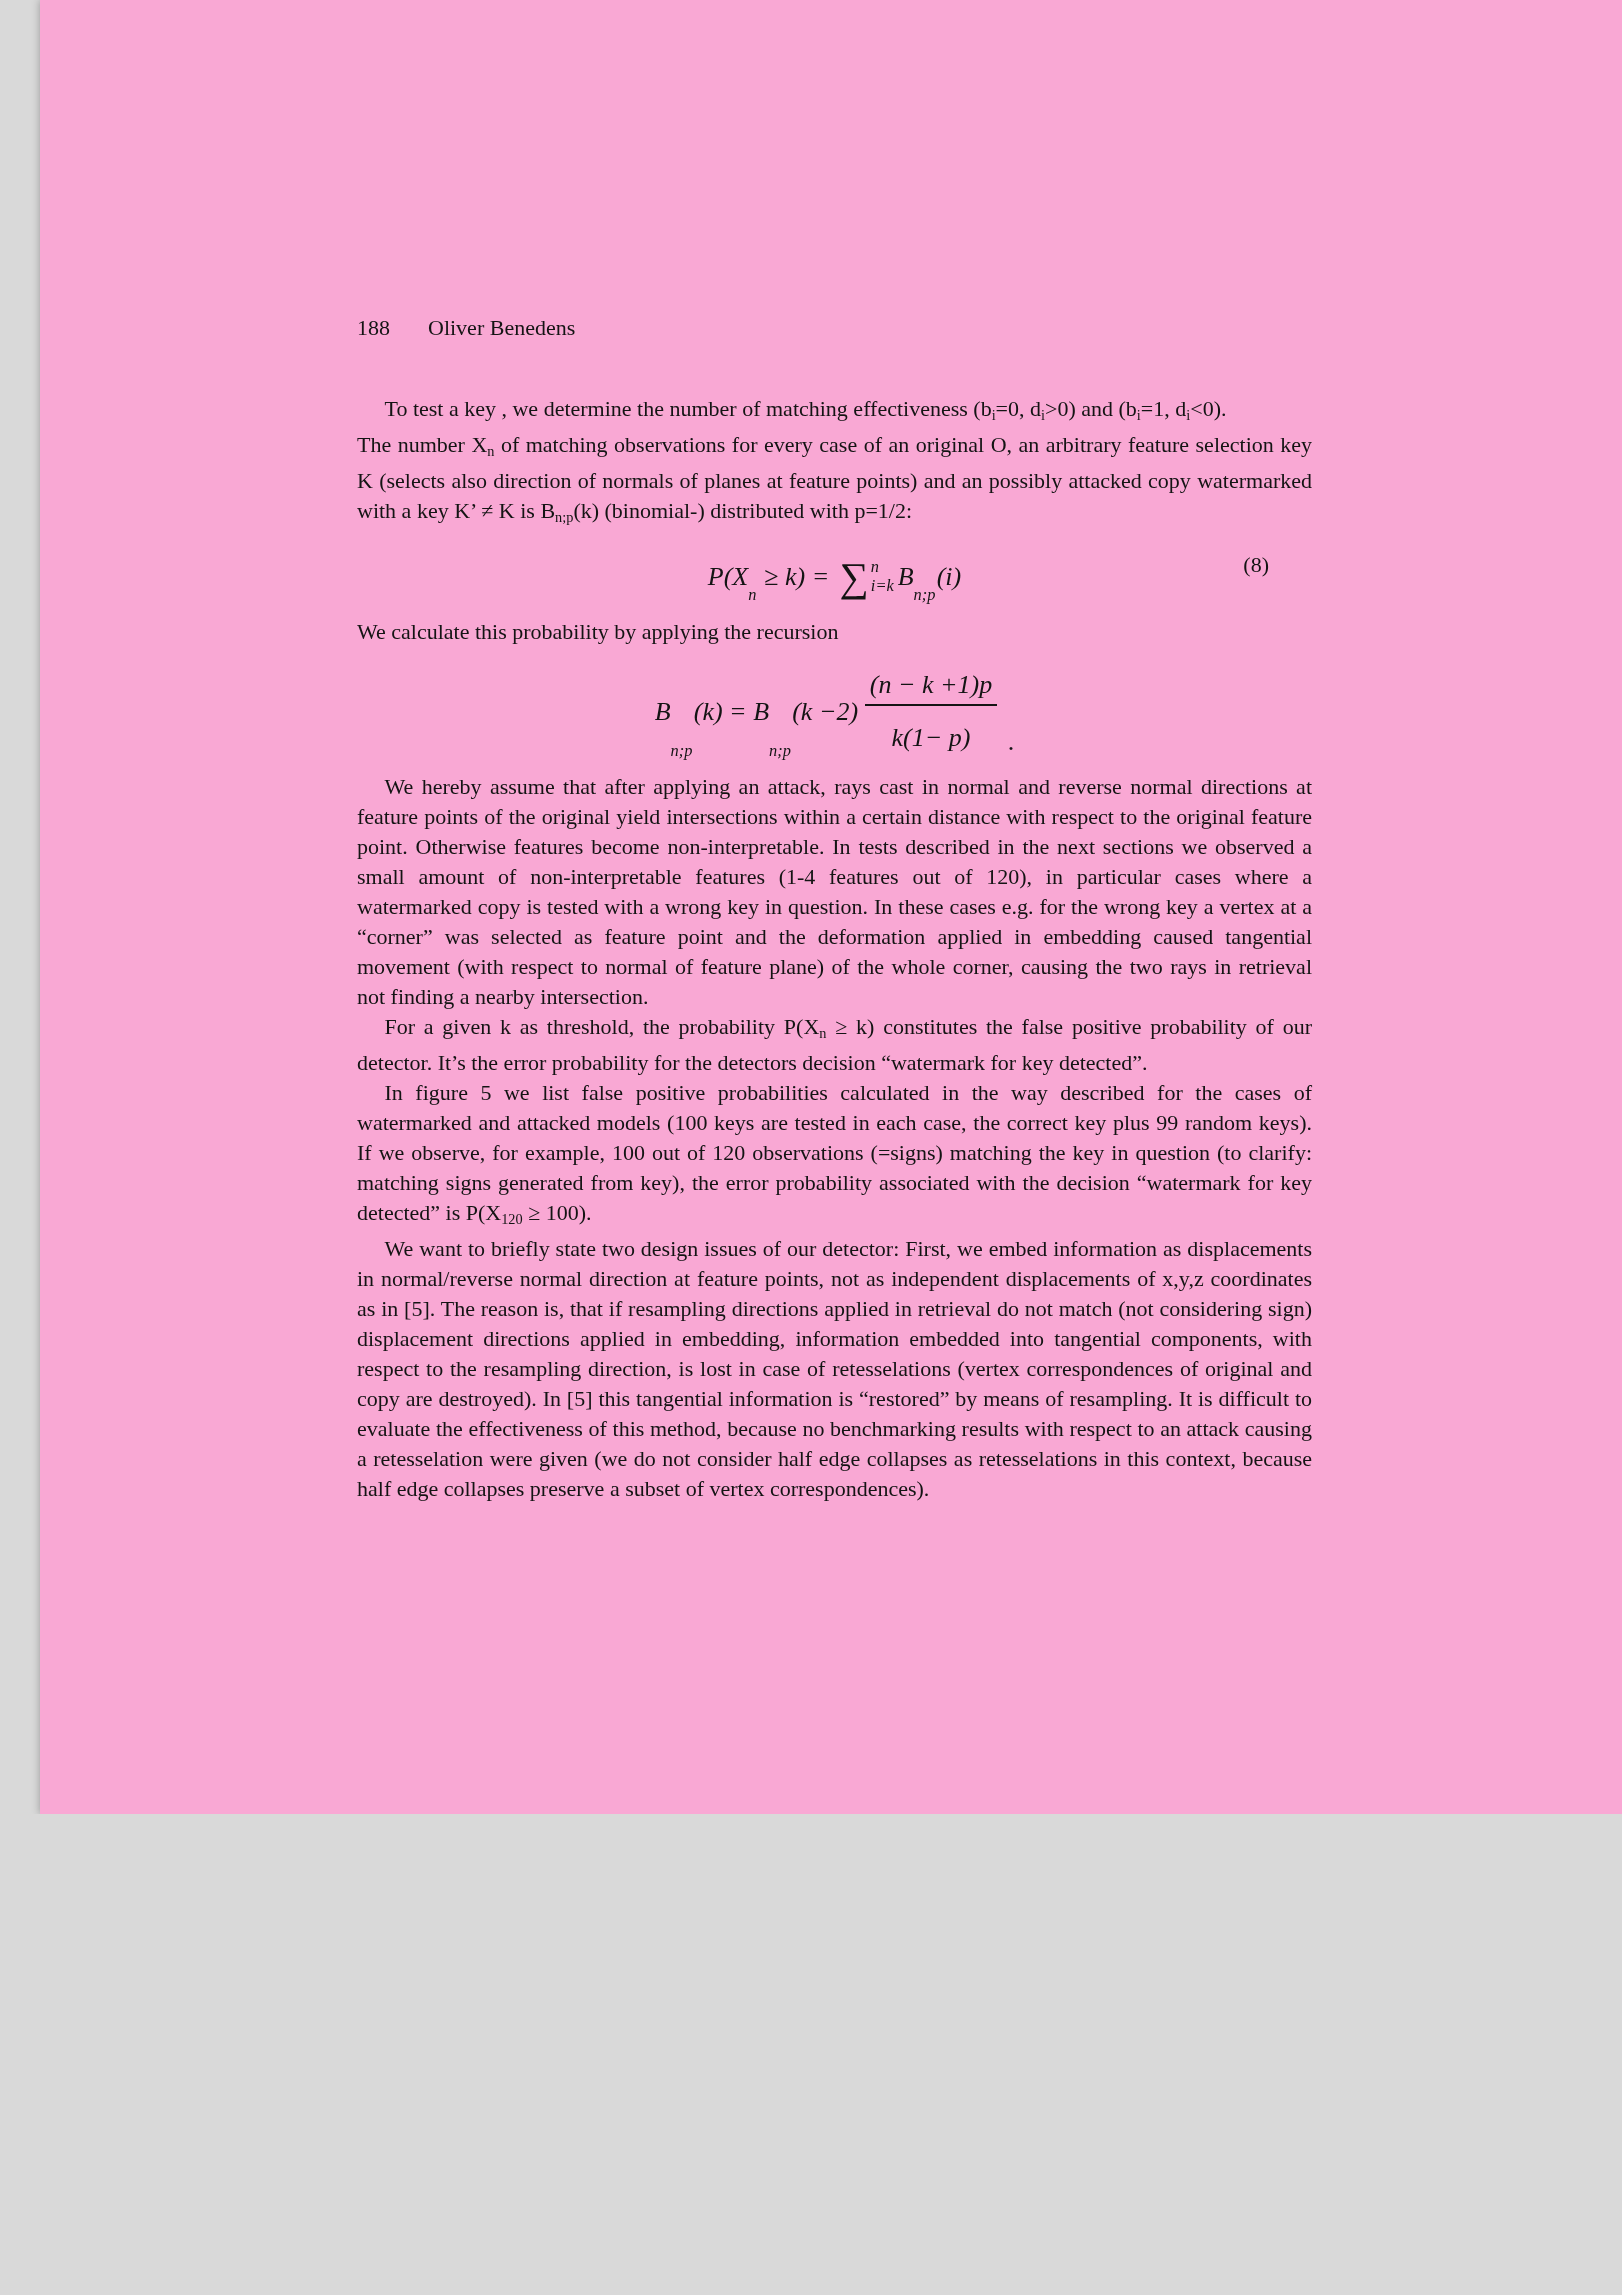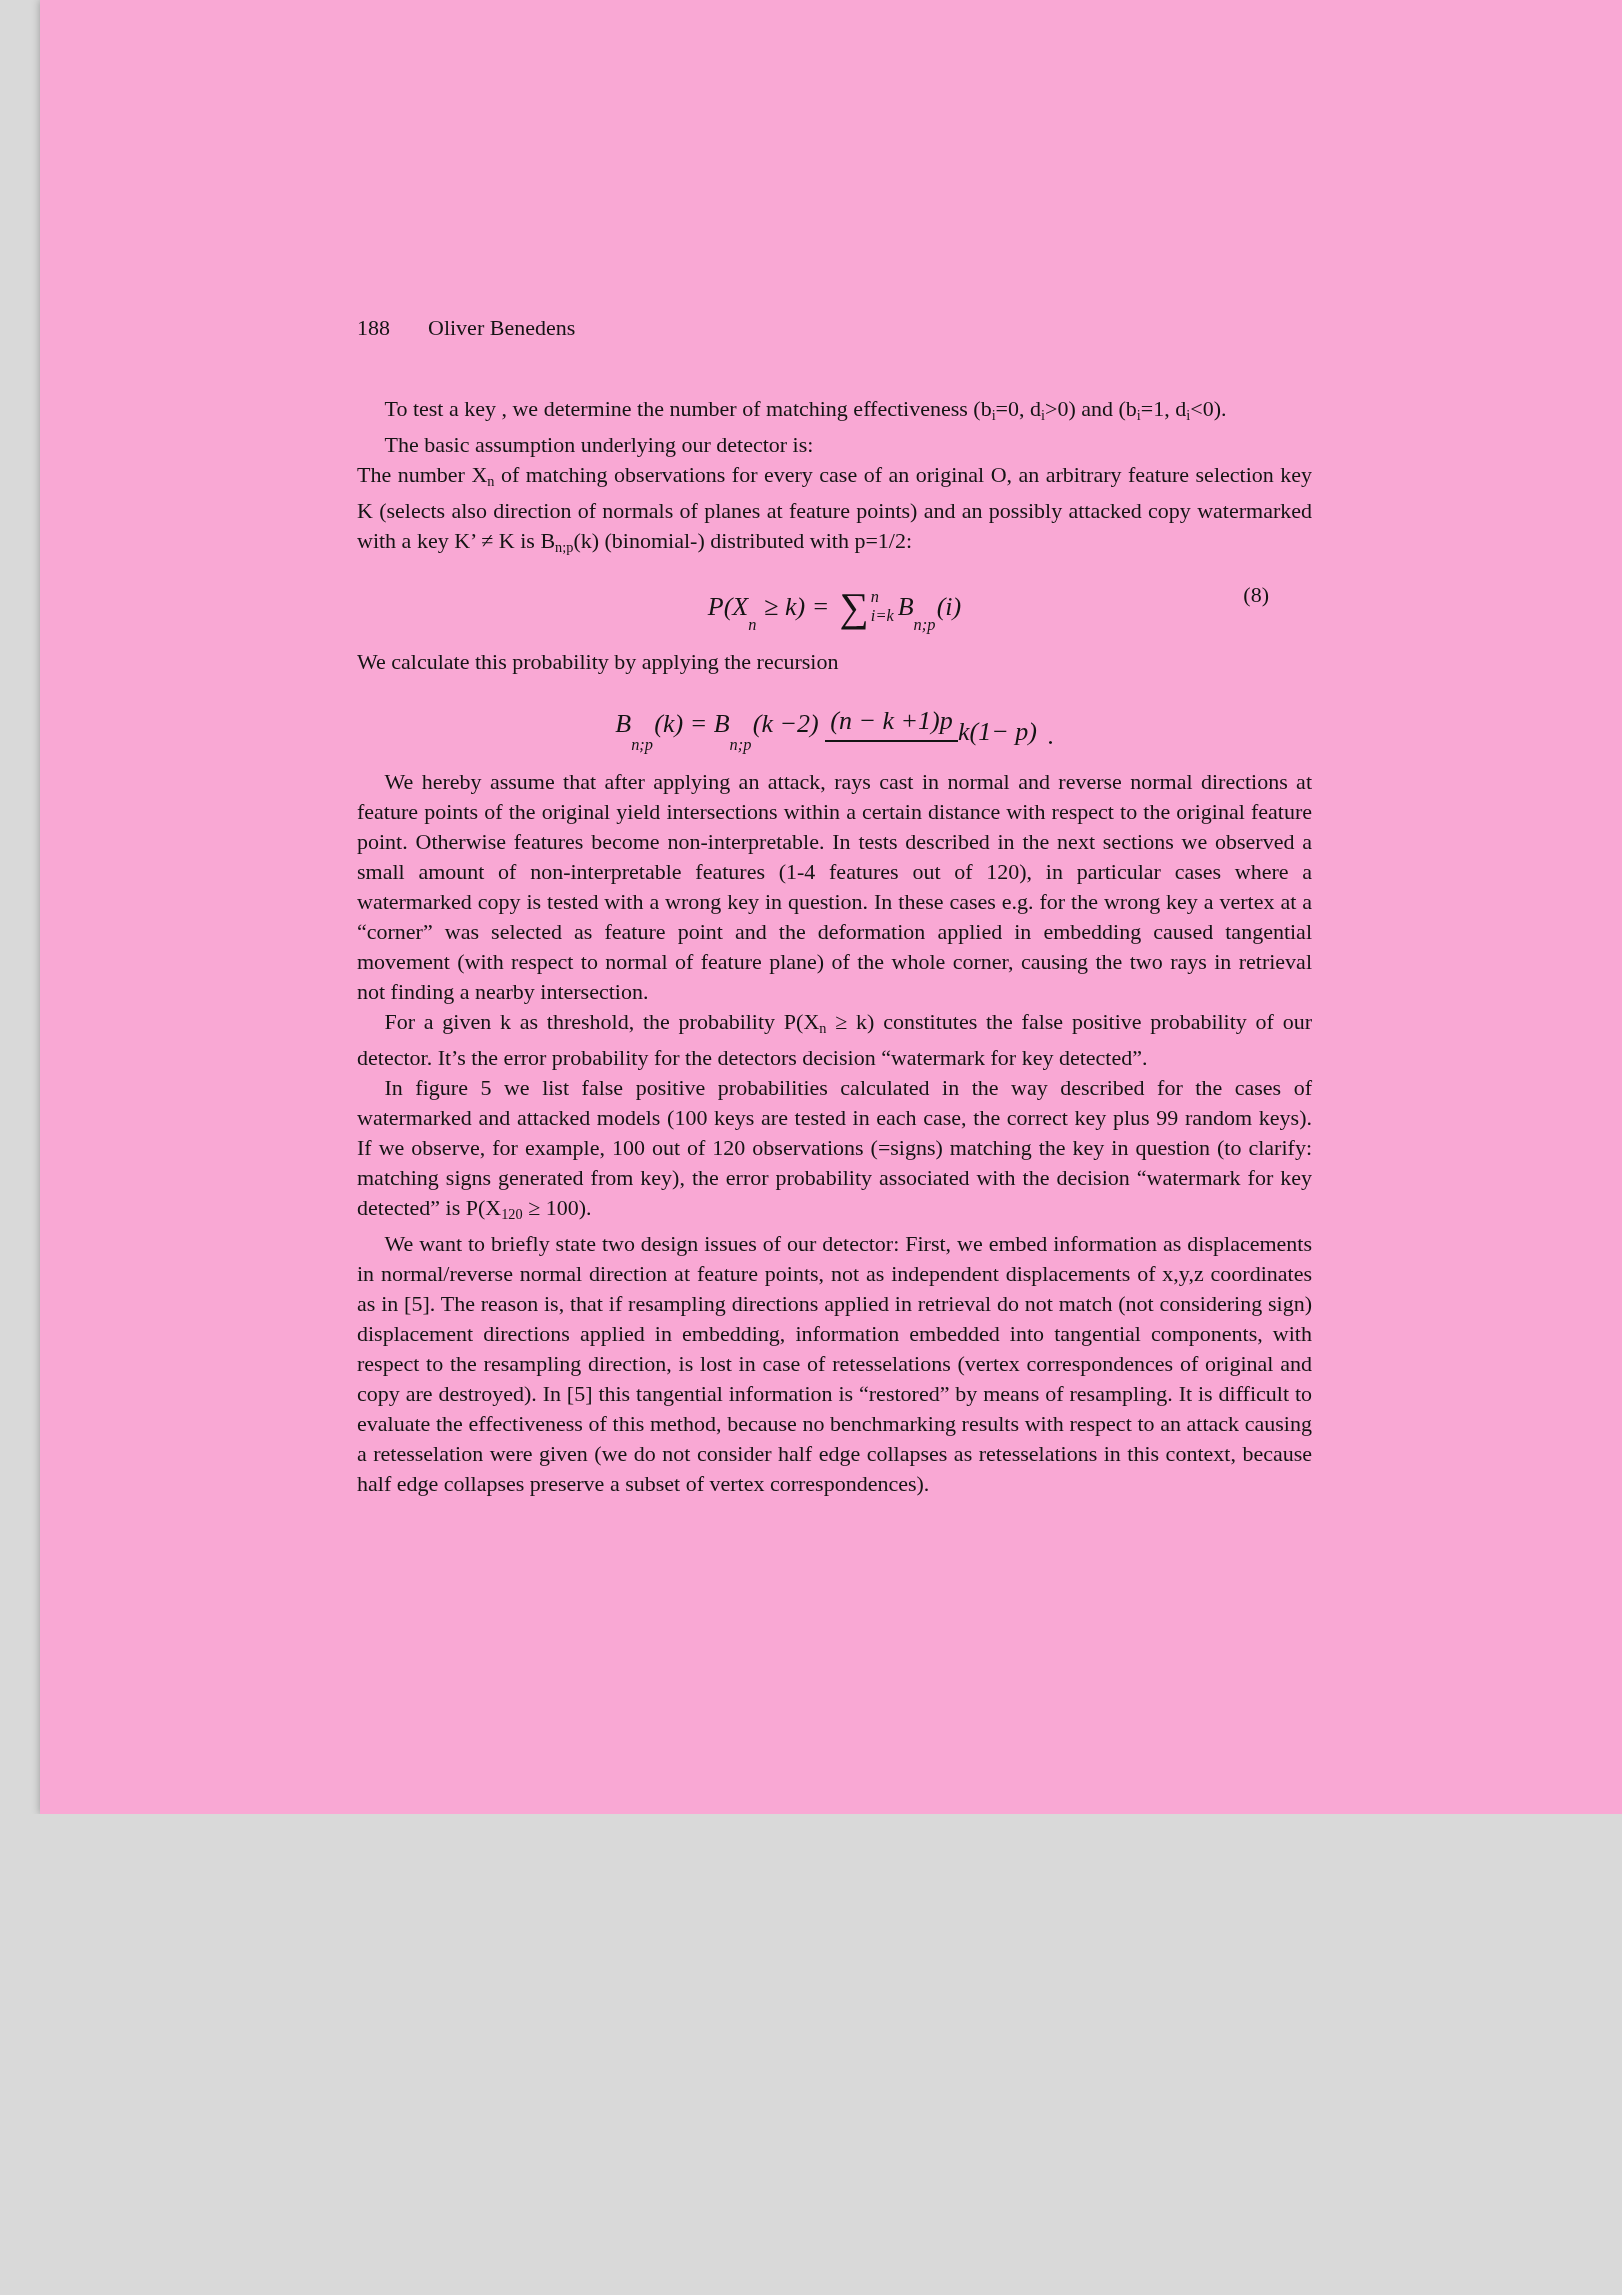--- a/index.html
+++ b/index.html
@@ -23,39 +23,38 @@
   }
   .eqblock .eq{display:inline-flex;align-items:center;white-space:pre;}
   .eqnum{position:absolute;right:43px;top:-3.9px;font-size:22px;font-style:normal;}
   .sigma{font-size:41px;line-height:1;position:relative;top:1.3px;font-style:normal;margin-left:3.9px;}
   .limits{
     display:inline-flex;flex-direction:column;justify-content:center;
     font-size:16.4px;line-height:1.15;margin:0 3.9px 0 2px;
   }
   .esub{font-size:16.4px;align-self:flex-end;position:relative;top:7.9px;margin-right:1.3px;}
   .frac{
-    display:inline-flex;flex-direction:row;align-items:center;
+    display:inline-flex;flex-direction:column;align-items:center;
     margin:0 6.5px;text-align:center;
   }
   .frac .fnum{padding:0 5.2px 3.9px;border-bottom:2px solid #141414;}
   .frac .fden{padding-top:17px;}
   .period{font-style:normal;margin-left:3.9px;align-self:flex-end;position:relative;top:3.9px;}
 </style>
 </head>
 <body>
 
 <div class="page">
   <div class="content">
 
     <div class="runhead">
       <span class="pnum">188</span><span>Oliver Benedens</span>
     </div>
 
     <p class="body indent"><span>To test a key , we determine the number of matching effectiveness (</span><span class="i">b</span><span class="i sub">i</span><span>=0, </span><span class="i">d</span><span class="i sub">i</span><span>&gt;0) and (</span><span class="i">b</span><span class="i sub">i</span><span>=1, </span><span class="i">d</span><span class="i sub">i</span><span>&lt;0).</span></p>
-    <p class="body indent"><span>The basic assumption underlying our detector is:</span></p>
     <p class="body"><span>The number </span><span class="i">X</span><span class="i sub">n</span><span> of matching observations for every case of an original </span><span class="i">O</span><span>, an arbitrary feature selection key </span><span class="i">K</span><span> (selects also direction of normals of planes at feature points) and an possibly attacked copy watermarked with a key </span><span class="i">K’</span><span> ≠ </span><span class="i">K</span><span> is </span><span class="i">B</span><span class="i sub">n;p</span><span class="i">(k)</span><span> (binomial-) distributed with </span><span class="i">p</span><span>=1/2:</span></p>
 
     <div class="eqblock">
       <span class="eq">
         <span class="it">P(X</span><span class="it esub">n</span><span class="it"> ≥ k) = </span><span class="sigma">∑</span><span class="limits"><span class="it">n</span><span class="it">i=k</span></span><span class="it">B</span><span class="it esub">n;p</span><span class="it">(i)</span>
       </span>
       <span class="eqnum">(8)</span>
     </div>
 
     <p class="body"><span>We calculate this probability by applying the recursion</span></p>

